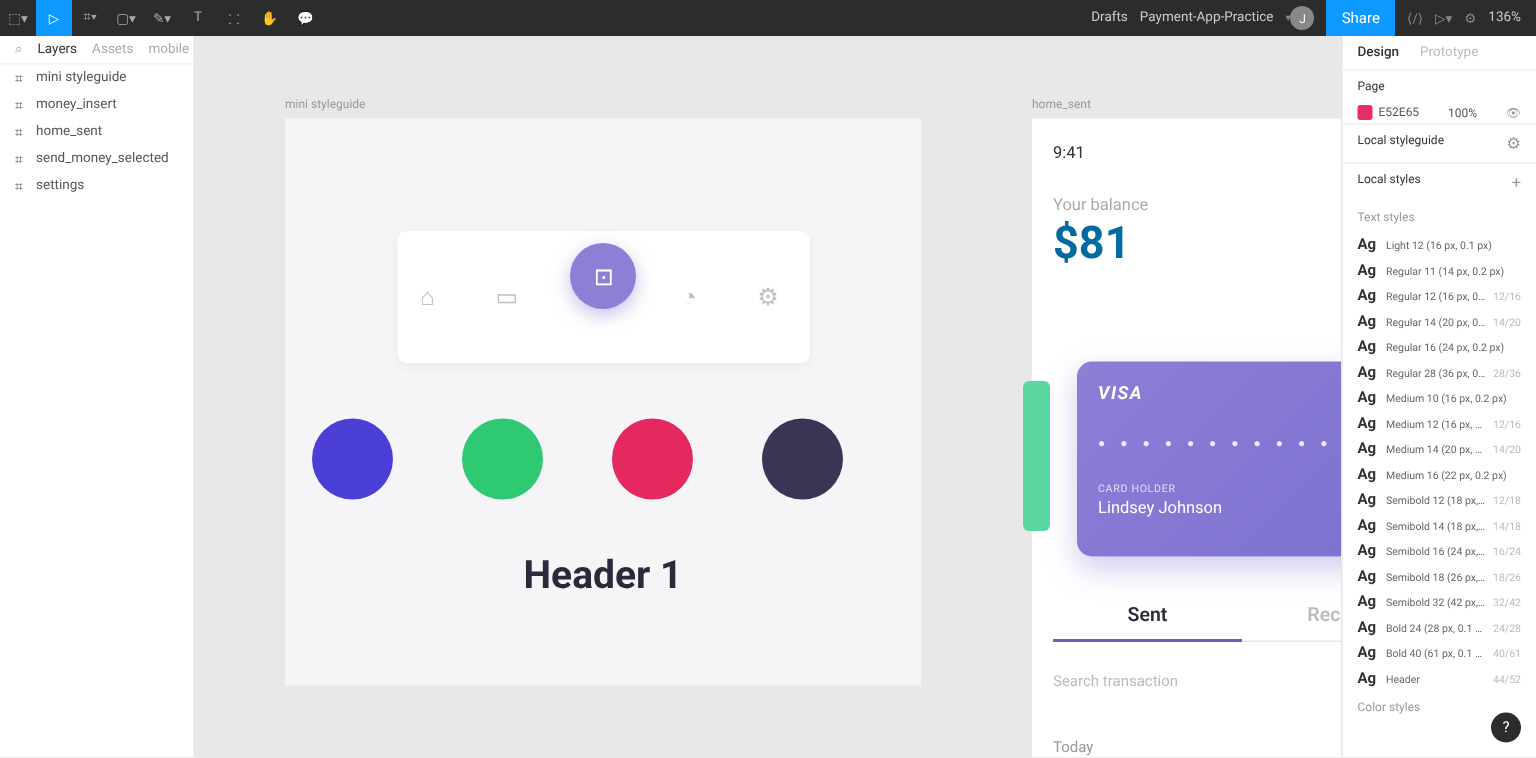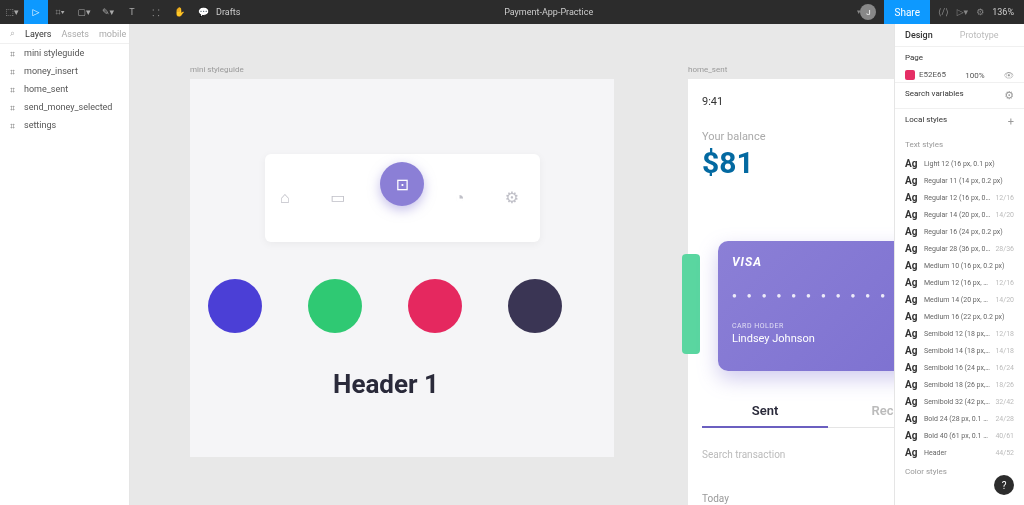--- a/index.html
+++ b/index.html
@@ -1,21 +1,21 @@
 <!DOCTYPE html>
 <html><head>
 <meta charset="utf-8">
 <style>
 *{box-sizing:border-box;margin:0;padding:0;font-family:-apple-system,BlinkMacSystemFont,"Segoe UI",Roboto,sans-serif}
 body{width:1024px;height:505px;background:#e8e8e8;overflow:hidden;position:relative}
 .topbar{height:24px;background:#2c2c2c;display:flex;align-items:center;color:#ccc;font-size:9px}
 .tb-left{display:flex;align-items:center;height:100%}
 .tb-btn{width:24px;height:24px;display:flex;align-items:center;justify-content:center;color:#aaa}
 .tb-btn.active{background:#0d99ff;color:#fff}
-.tb-center{flex:1;display:flex;align-items:center;justify-content:space-between;gap:8px}
+.tb-center{flex:1;display:flex;align-items:center;justify-content:flex-end;gap:8px}
 .tb-right{display:flex;align-items:center;gap:8px;padding-right:10px}
 .avatar{width:16px;height:16px;border-radius:50%;background:#888;font-size:8px;display:flex;align-items:center;justify-content:center;color:#fff}
 .share{background:#0d99ff;color:#fff;padding:20px 10px;border-radius:4px;font-size:10px}
 .dev{color:#888}
 .chev{font-size:7px;color:#888}
 .main{display:flex;height:481px}
 .left-panel{width:130px;background:#fff;border-right:1px solid #e5e5e5;font-size:9px;color:#333}
 .lp-tabs{display:flex;padding:4px 10px;gap:10px;align-items:center;border-bottom:1px solid #f0f0f0}
 .lp-tabs span:first-child{margin-right:auto;color:#aaa}
 .lp-tab{color:#aaa}
@@ -42,21 +42,21 @@
 .dots{font-size:8px;letter-spacing:4px;margin-top:22px;opacity:0.85}
 .ch{font-size:7px;opacity:0.75;margin-top:22px;letter-spacing:0.5px}
 .chn{font-size:11px;margin-top:2px}
 .tabs{position:absolute;left:14px;top:324px;width:252px;display:flex;font-size:13px;font-weight:600;color:#2a2a3a}
 .tab{flex:1;text-align:center;padding-bottom:8px}
 .tab.active{border-bottom:2px solid #6b5fc0}
 .tab.inactive{color:#bbb;border-bottom:1px solid #e5e5e5}
 .search{position:absolute;left:14px;top:370px;font-size:10px;color:#bbb}
 .today{position:absolute;left:14px;top:414px;font-size:10px;color:#999}
 .right-panel{width:130px;background:#fff;border-left:1px solid #e5e5e5;font-size:8px;color:#555;overflow-y:auto}
-.rp-tabs{display:flex;gap:27px;padding:6px 10px;font-size:9px}
+.rp-tabs{display:flex;gap:14px;padding:6px 10px;font-size:9px}
 .rp-tabs .active{color:#333;font-weight:500}
 .rp-tabs .inactive{color:#bbb}
 .rp-sec{padding:6px 10px;font-size:8px;color:#333;border-top:1px solid #f0f0f0}
 .rp-row{display:flex;align-items:center;justify-content:space-between;padding:2px 10px}
 .swatch{width:10px;height:10px;border-radius:2px;background:#e52e65;display:inline-block;margin-right:4px;vertical-align:middle}
 .eye{color:#999}
 .plus{color:#999;font-size:11px}
 .ts-item{display:flex;align-items:center;padding:3px 10px;gap:5px;font-size:7px;color:#666}
 .ag{font-weight:700;color:#333;font-size:10px;width:14px}
 .ts-name{flex:1;white-space:nowrap;overflow:hidden;text-overflow:ellipsis}
@@ -135,21 +135,21 @@
       <span class="navicon raised">⊡</span>
       <span class="navicon">◔</span>
       <span class="navicon">⚙</span>
     </div>
     <div class="circles" id="circles">
         <div class="circle" style="background: rgb(75, 63, 214);"></div>
         <div class="circle" style="background: rgb(47, 201, 115);"></div>
         <div class="circle" style="background: rgb(229, 40, 95);"></div>
         <div class="circle" style="background: rgb(58, 53, 84);"></div>
       </div>
-    <div class="hdr" style="left:44px;width:424px">Header 1</div>
+    <div class="hdr" style="left:60px;width:424px">Header 1</div>
 
     <div class="artboard ab2">
       <div class="ab-label">home_sent</div>
       <div class="time">9:41</div>
       <div class="ybal">Your balance</div>
       <div class="bal">$81</div>
       <div class="btnbar"></div>
       <div class="card">
         <div class="visa">VISA</div>
         <div class="dots">● ● ● ●   ● ● ● ●   ● ● ● ●   8 0</div>
@@ -172,21 +172,21 @@
       <span class="active">Design</span>
       <span class="inactive">Prototype</span>
     </div>
     <div class="rp-sec">Page</div>
     <div class="rp-row">
       <span><span class="swatch"></span><span>E52E65</span></span>
       <span>100%</span>
       <span class="eye">👁</span>
     </div>
     <div class="rp-sec" style="display:flex;justify-content:space-between">
-      <span>Search variables</span>
+      <span>Local styleguide</span>
       <span class="plus">⚙</span>
     </div>
     <div class="rp-sec" style="display:flex;justify-content:space-between">
       <span>Local styles</span>
       <span class="plus">+</span>
     </div>
     <div class="rp-sec" style="border:none;color:#999">Text styles</div>
     <div id="ts-list">
         <div class="ts-item">
           <span class="ag">Ag</span>

